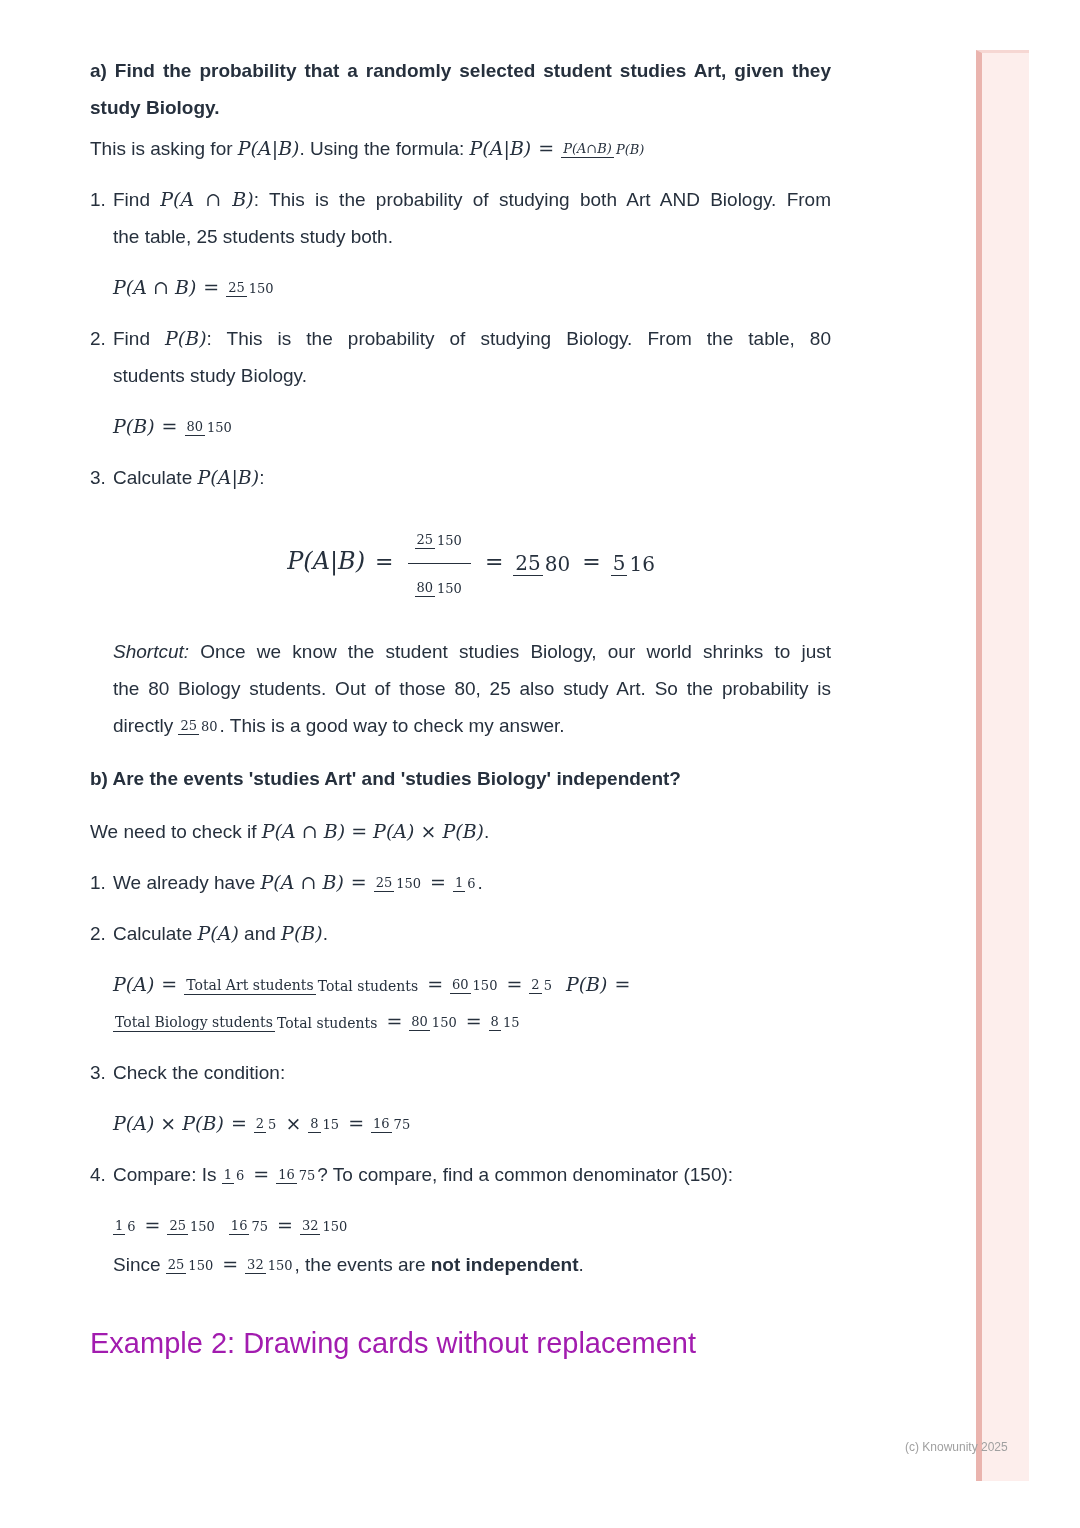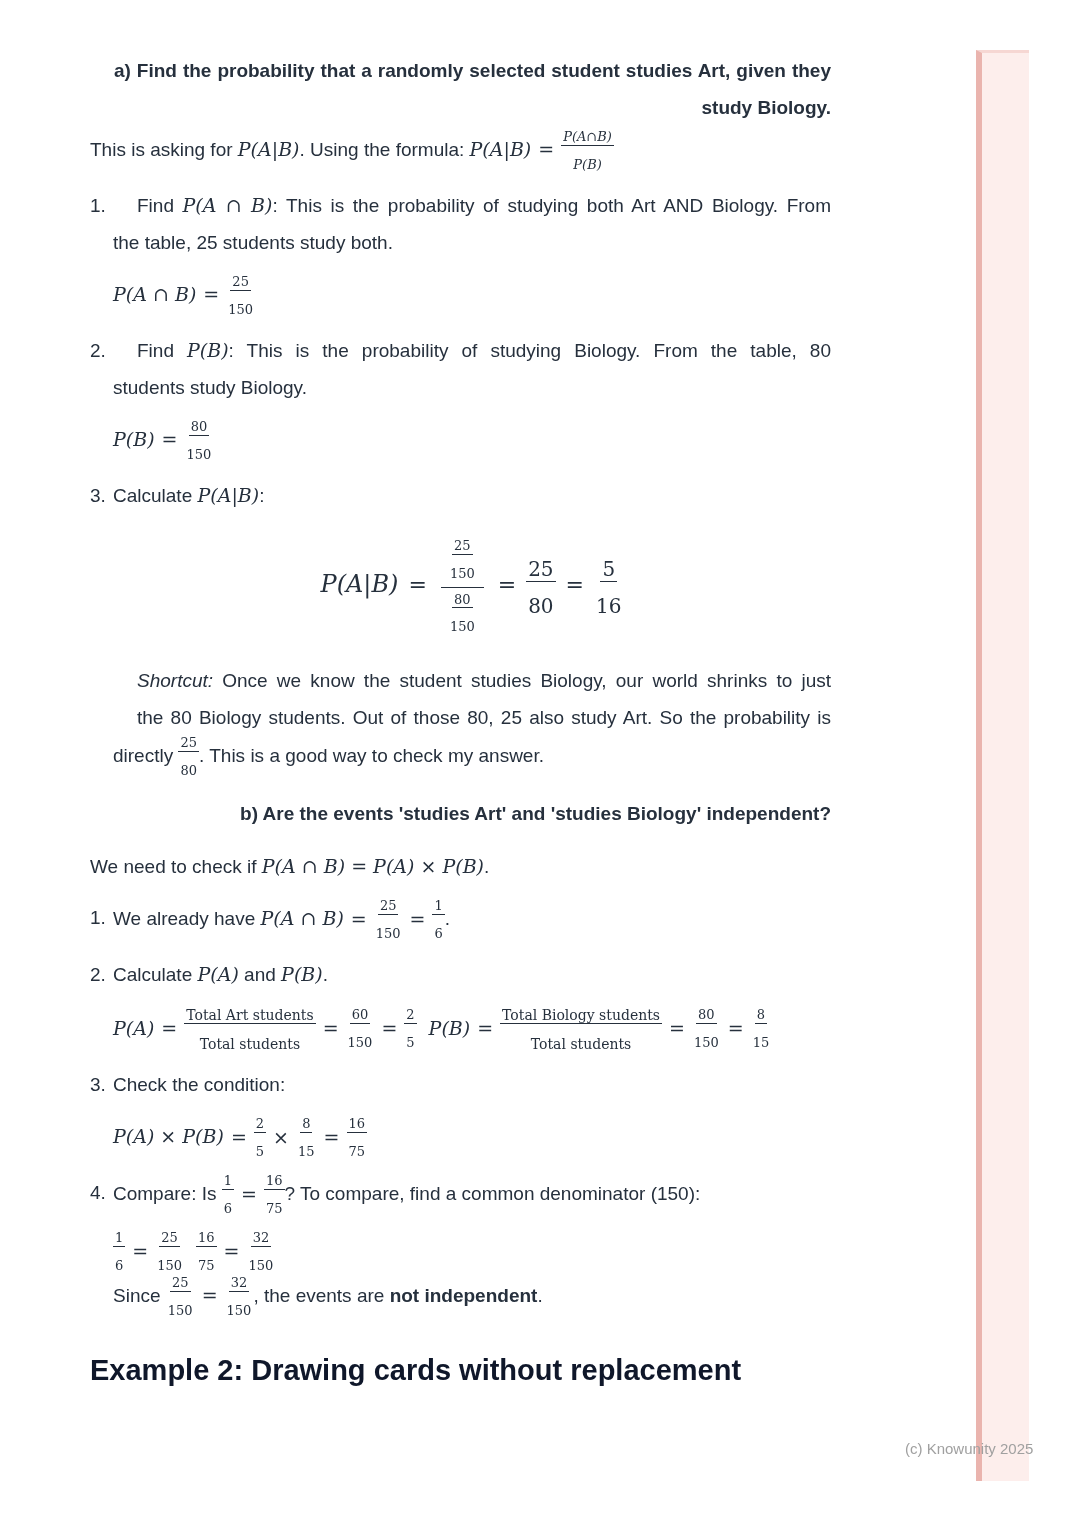--- a/index.html
+++ b/index.html
@@ -7,52 +7,52 @@
     position:relative; width:1080px; height:1528px; background:#ffffff;
     overflow:hidden; font-family:"Liberation Sans",sans-serif; color:#26303d;
   }
   .band {
     position:absolute; left:976px; top:50px; width:47px; height:1428px;
     background:#fdeeec; border-left:6px solid #eab4ae; border-top:3px solid #f6d7d3;
     z-index:1;
   }
   .footer {
     position:absolute; left:905px; top:1440px; z-index:2;
-    font-size:15px; color:#a0a0a0; white-space:nowrap;
+    font-size:12px; color:#a0a0a0; white-space:nowrap;
   }
   .content { position:absolute; left:90px; top:52px; width:741px; font-size:19px; line-height:37px; z-index:0; }
-  .bold { font-weight:bold;text-align:right; }
+  .bold { font-weight:bold; }
   .it { font-style:italic; }
-  .just { text-align:justify; text-align-last:justify;margin-left:24px; }
+  .just { text-align:justify; text-align-last:justify; }
   .m  { font-family:"DejaVu Serif",serif; font-style:italic; font-size:19px; }
   .eqs { font-family:"DejaVu Serif",serif; margin:0 7px; }
   .fr {
-    display:inline-flex; flex-direction:column; align-items:center;
+    display:inline-flex; flex-direction:row; align-items:center;
     font-family:"DejaVu Serif",serif; font-style:normal; font-size:13px;
-    line-height:1.15; vertical-align:middle; text-align:center;gap:12px;
+    line-height:1.15; vertical-align:middle; text-align:center;
   }
   .fr .n { border-bottom:1.3px solid #26303d; padding:0 2px; }
   .fr .d { padding:0 2px; }
   .fr.md { font-size:20px; line-height:1.2; }
   .fr.txt { font-size:14px; }
   .mi { font-style:italic; }
   .intro { margin-top:4px; }
   .li { display:flex; margin-top:14px; }
   .li-no { flex:none; width:23px; }
   .li-body { flex:1; }
   .mathline { margin-top:14px; }
   .disp { text-align:center; margin:24px 0 26px; }
   .disp .m { font-size:24px; }
   .disp .eqs { font-size:22px; margin:0 10px; }
   .bigfr { display:inline-flex; flex-direction:column; align-items:center; vertical-align:middle; margin:0 4px; }
   .bigfr .bn { border-bottom:1.6px solid #26303d; padding:1px 7px 5px; }
   .bigfr .bd { padding:5px 7px 1px; }
   .sec-head { margin-top:16px; }
   .para { margin-top:16px; }
-  .h-orange { color:#0f172a; font-size:29px; line-height:34px; font-weight:bold; margin-top:34px; }
+  .h-orange { color:#a21caf; font-size:29px; line-height:34px; font-weight:normal; margin-top:43px; }
   .gap-sm { display:inline-block; width:12px; }
   .since { margin-top:2px; }
 </style>
 </head>
 <body>
 
 <div class="page">
   <div class="band"></div>
   <div class="footer">(c) Knowunity 2025</div>
 

